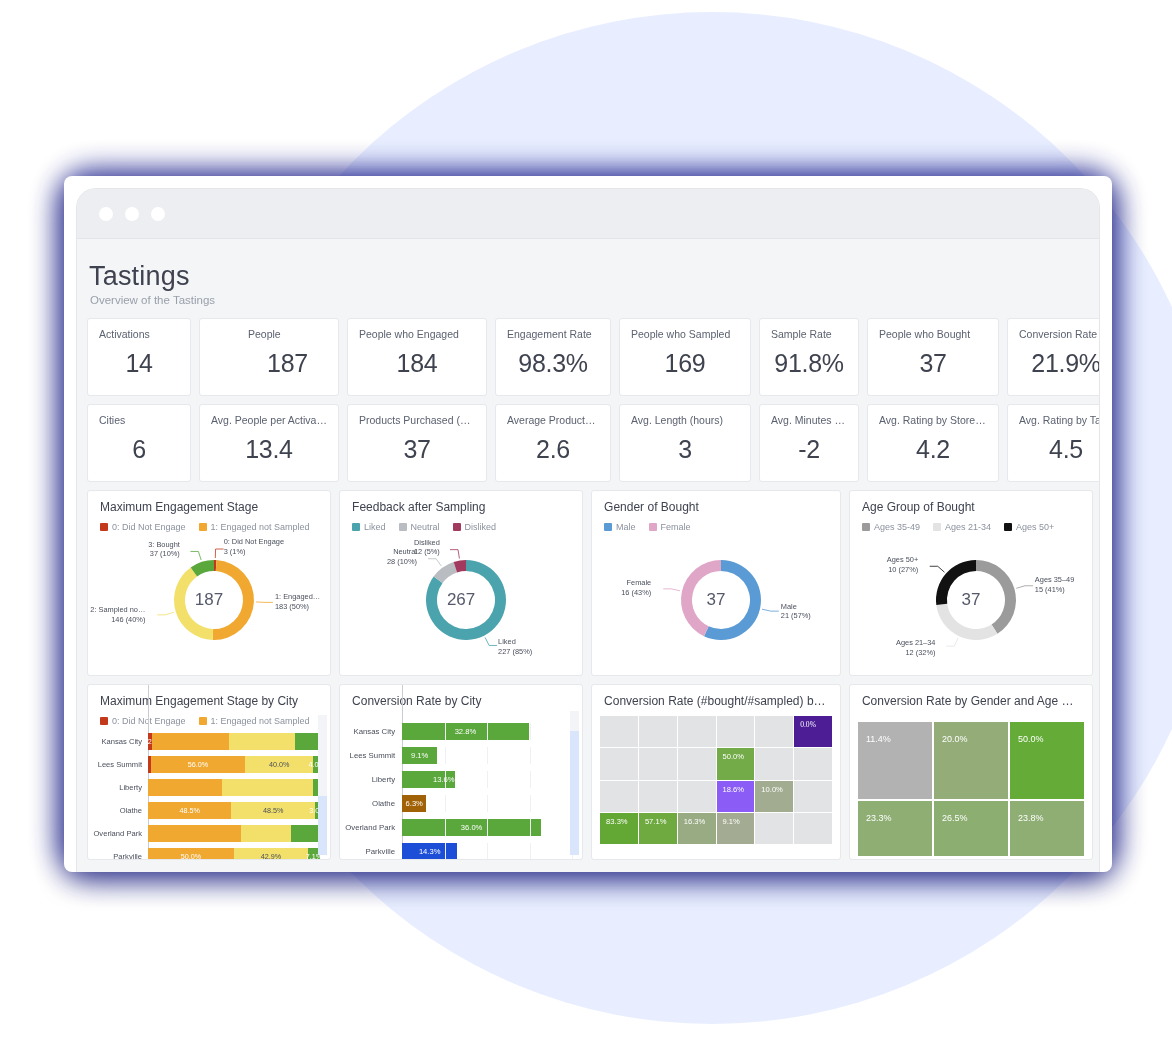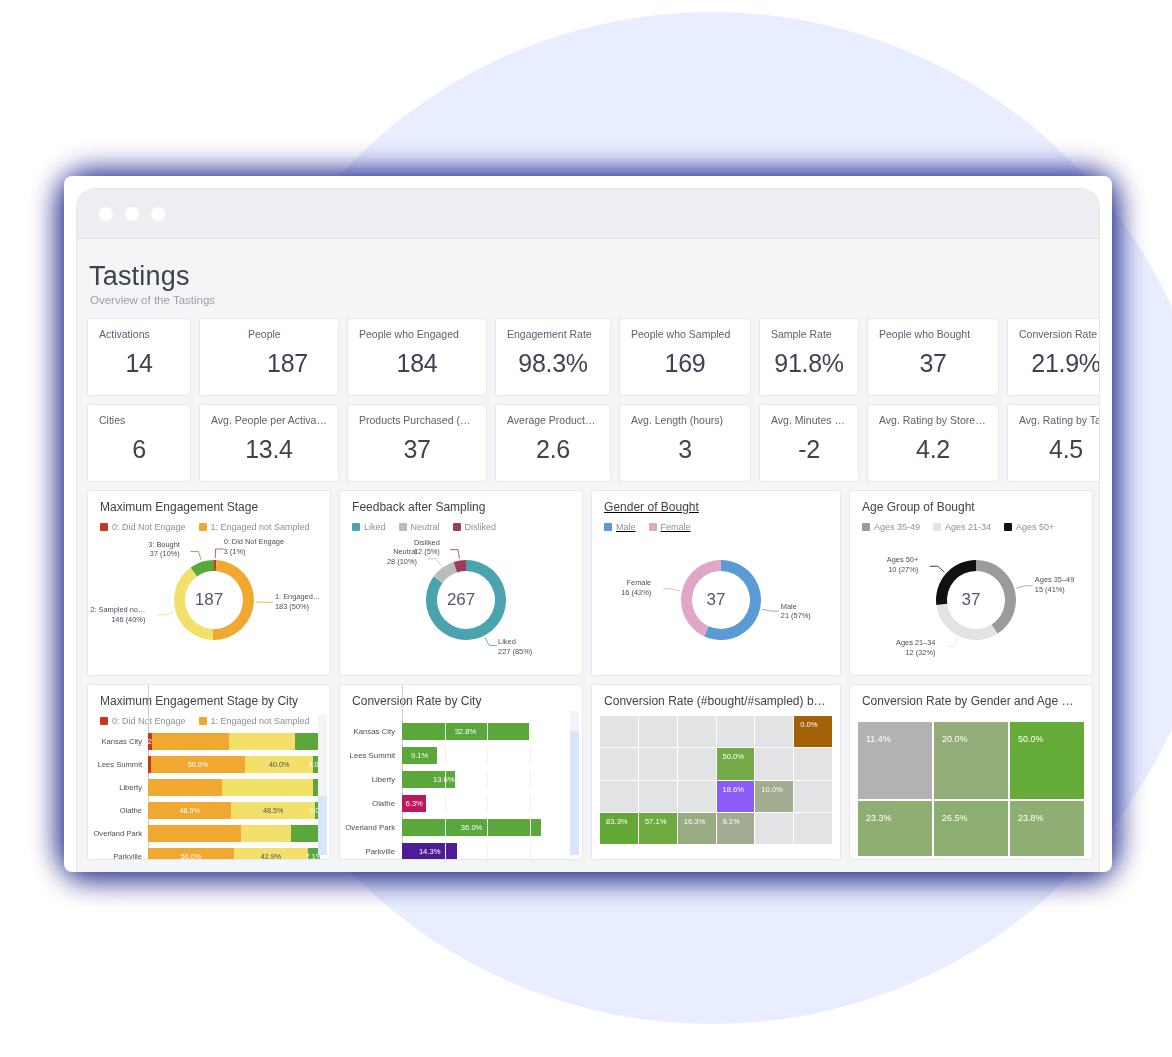--- a/index.html
+++ b/index.html
@@ -321,21 +321,21 @@
               <div class="dl l" style="top: 15.1221px; right: 165.153px;">
                 <div>Neutral</div>
                 <div>28 (10%)</div>
               </div>
               <div class="dl l" style="top: 5.65252px; right: 142.291px;">
                 <div>Disliked</div>
                 <div>12 (5%)</div>
               </div>
             </div>
           </div>
-          <div class="panel" style="width: 258px; height: 186px; text-decoration: underline;">
+          <div class="panel" style="width: 258px; height: 186px;">
             <div class="panel-title">Gender of Bought</div>
             <div class="legend">
               <div class="legend-item">
                 <span class="legend-swatch" style="background: rgb(91, 155, 213);"></span>
                 <span class="legend-text">Male</span>
               </div>
               <div class="legend-item">
                 <span class="legend-swatch" style="background: rgb(224, 166, 200);"></span>
                 <span class="legend-text">Female</span>
               </div>
@@ -529,21 +529,21 @@
                   </div>
                 </div>
               </div>
               <div class="sbar-row">
                 <div class="sbar-cat">Olathe</div>
                 <div class="sbar-track">
                   <div class="gridline" style="left: 25%;"></div>
                   <div class="gridline" style="left: 50%;"></div>
                   <div class="gridline" style="left: 75%;"></div>
                   <div class="gridline" style="left: 100%;"></div>
-                  <div class="sbar-fill" style="width: 14.3182%; background: #be185d;">
+                  <div class="sbar-fill" style="width: 14.3182%; background: #a16207;">
                     <span>6.3%</span>
                   </div>
                 </div>
               </div>
               <div class="sbar-row">
                 <div class="sbar-cat">Overland Park</div>
                 <div class="sbar-track">
                   <div class="gridline" style="left: 25%;"></div>
                   <div class="gridline" style="left: 50%;"></div>
                   <div class="gridline" style="left: 75%;"></div>
@@ -553,39 +553,39 @@
                   </div>
                 </div>
               </div>
               <div class="sbar-row">
                 <div class="sbar-cat">Parkville</div>
                 <div class="sbar-track">
                   <div class="gridline" style="left: 25%;"></div>
                   <div class="gridline" style="left: 50%;"></div>
                   <div class="gridline" style="left: 75%;"></div>
                   <div class="gridline" style="left: 100%;"></div>
-                  <div class="sbar-fill" style="width: 32.5%; background: #4c1d95;">
+                  <div class="sbar-fill" style="width: 32.5%; background: #1d4ed8;">
                     <span>14.3%</span>
                   </div>
                 </div>
               </div>
             </div>
             <div class="scroll-rail" style="top: 26px;">
               <div class="scroll-thumb" style="top: 14%; height: 86%;"></div>
             </div>
           </div>
           <div class="panel" style="width: 258px; height: 176px;">
             <div class="panel-title">Conversion Rate (#bought/#sampled) by Day and …</div>
             <div class="heat" style="grid-template-columns: repeat(6, 1fr); grid-template-rows: repeat(4, 1fr); margin-top: 8px;">
               <div class="cell" style="background: rgb(226, 227, 228);"></div>
               <div class="cell" style="background: rgb(226, 227, 228);"></div>
               <div class="cell" style="background: rgb(226, 227, 228);"></div>
               <div class="cell" style="background: rgb(226, 227, 228);"></div>
               <div class="cell" style="background: rgb(226, 227, 228);"></div>
-              <div class="cell" style="background: #a16207;">
+              <div class="cell" style="background: #4c1d95; font-family: Liberation Serif, serif;">
                 <span>0.0%</span>
               </div>
               <div class="cell" style="background: rgb(226, 227, 228);"></div>
               <div class="cell" style="background: rgb(226, 227, 228);"></div>
               <div class="cell" style="background: rgb(226, 227, 228);"></div>
               <div class="cell" style="background: rgb(115, 171, 72);">
                 <span>50.0%</span>
               </div>
               <div class="cell" style="background: rgb(226, 227, 228);"></div>
               <div class="cell" style="background: rgb(226, 227, 228);"></div>

